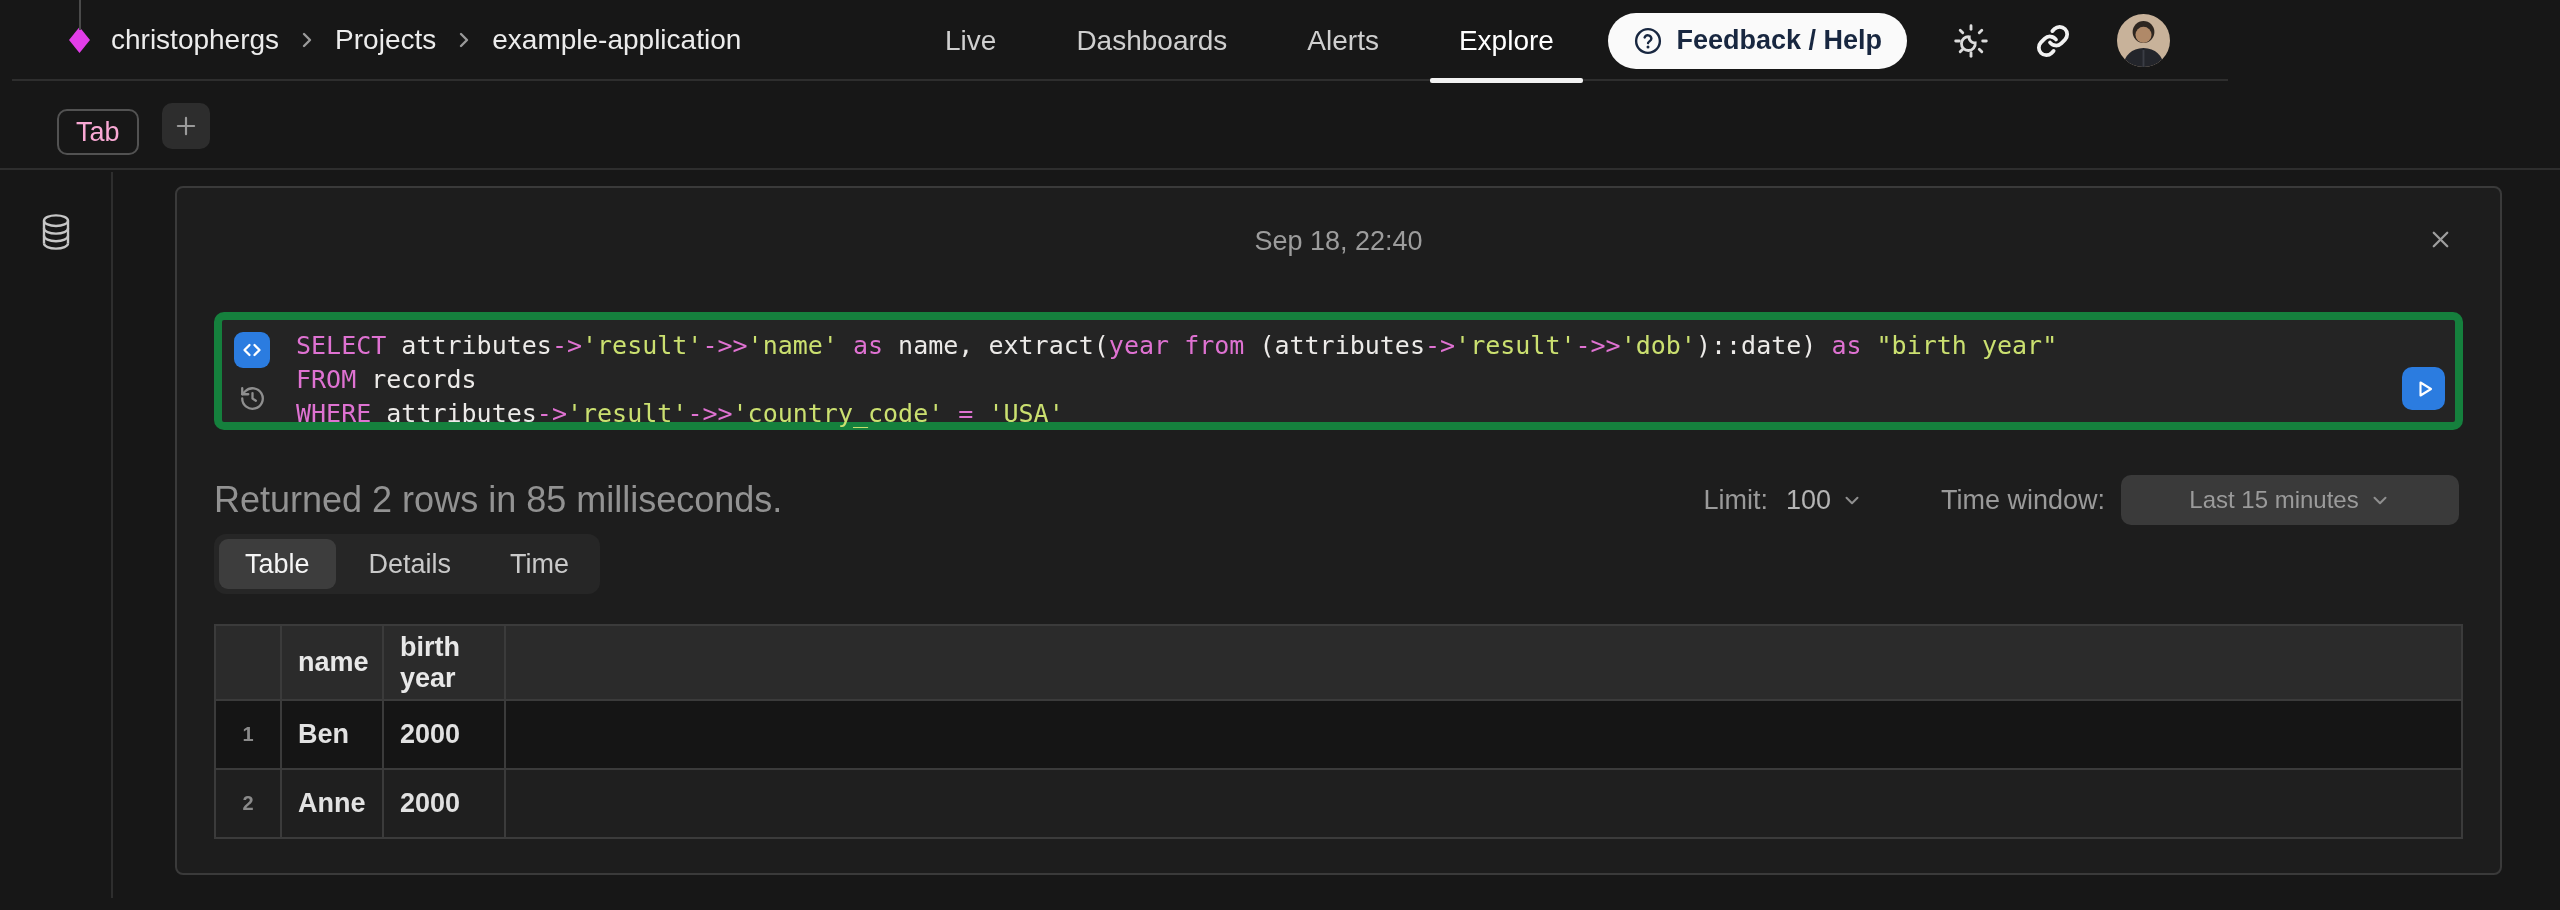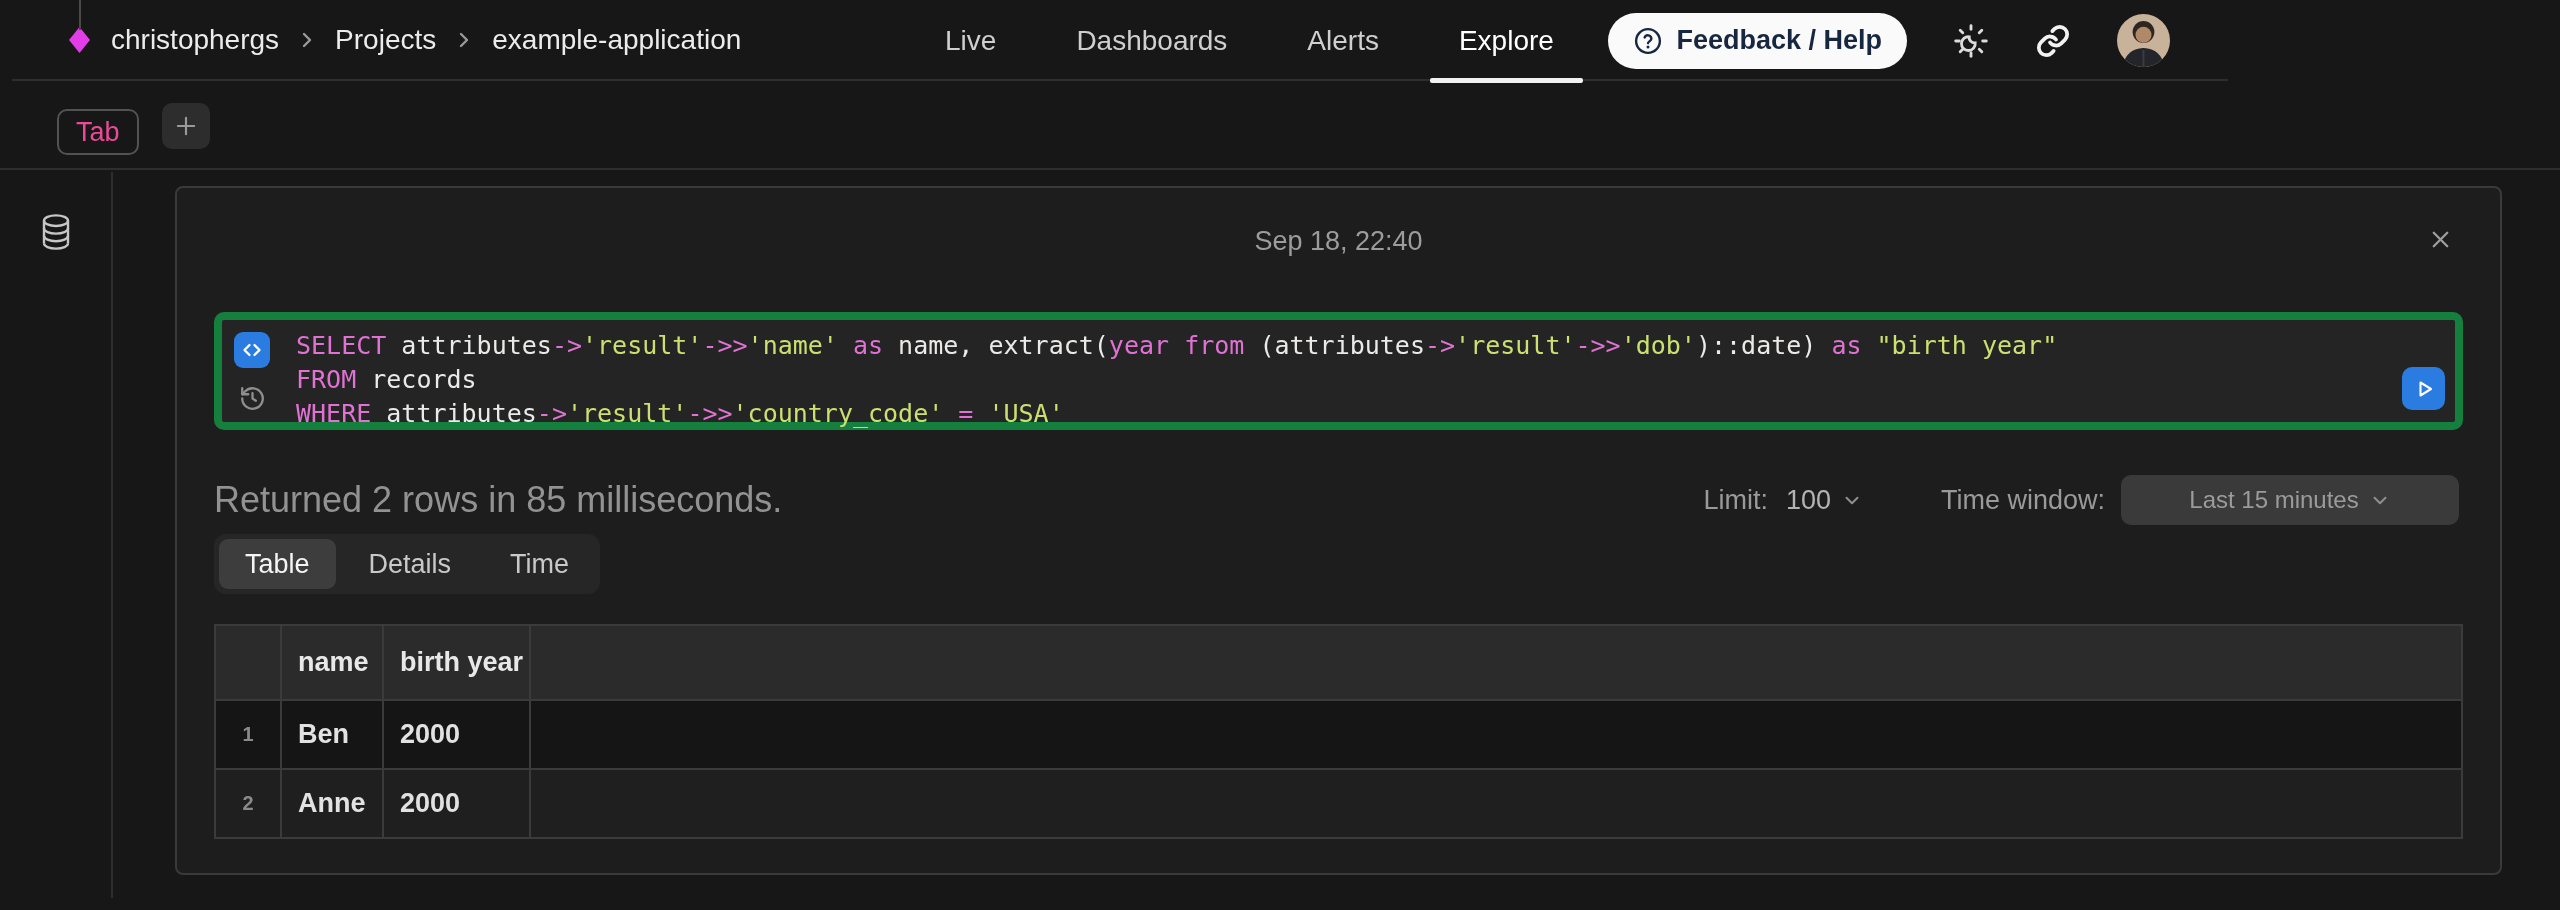--- a/index.html
+++ b/index.html
@@ -34,21 +34,21 @@
   .icon-btn { display:flex; align-items:center; justify-content:center; cursor:pointer; }
   .avatar { width:53px; height:53px; border-radius:50%; overflow:hidden; cursor:pointer; flex:0 0 auto; }
 
   
   .tabbar {
     position:absolute; left:0; top:83px; width:2560px; height:87px;
     border-bottom:2px solid #2e2e2e; display:flex; align-items:center; gap:23px; padding-left:57px;
   }
   .tab-chip {
     height:46px; padding:0 17px; display:flex; align-items:center;
-    border:2px solid #525252; border-radius:10px; font-size:27px; color:#ec4899; cursor:pointer;margin-top:13px;
+    border:2px solid #525252; border-radius:10px; font-size:27px; color:#f9a8d4; cursor:pointer;margin-top:13px;
   }
   .add-tab-btn {
     width:48px; height:46px; background:#2d2d2d; border-radius:10px;
     display:flex; align-items:center; justify-content:center; cursor:pointer;
   }
 
   
   .workarea { position:absolute; left:0; top:172px; width:2560px; height:726px; }
   .sidebar {
     position:absolute; left:0; top:0; width:113px; height:726px;
@@ -117,21 +117,21 @@
   }
   .result-table th, .result-table td { border:2px solid #3b3b3b; font-weight:700; text-align:left; }
   .result-table thead tr { height:75px; background:#2b2b2b; }
   .result-table thead th { color:#e8e8e8; padding-left:16px; }
   .result-table tbody tr { height:69px; }
   .result-table tbody tr:nth-child(odd) { background:#151515; }
   .result-table tbody tr:nth-child(even) { background:#1f1f1f; }
   .result-table td { padding-left:16px; }
   .col-num { width:66px; }
   .col-name { width:102px; }
-  .col-by { width:147px; }
+  .col-by { width:122px; }
   .cell-num { text-align:center !important; padding-left:0 !important; font-size:20px; color:#8a8a8a; }
 </style>
 </head>
 <body>
 
 <div id="app">
 
   <div class="topnav">
     <div class="caret-artifact"></div>
 

